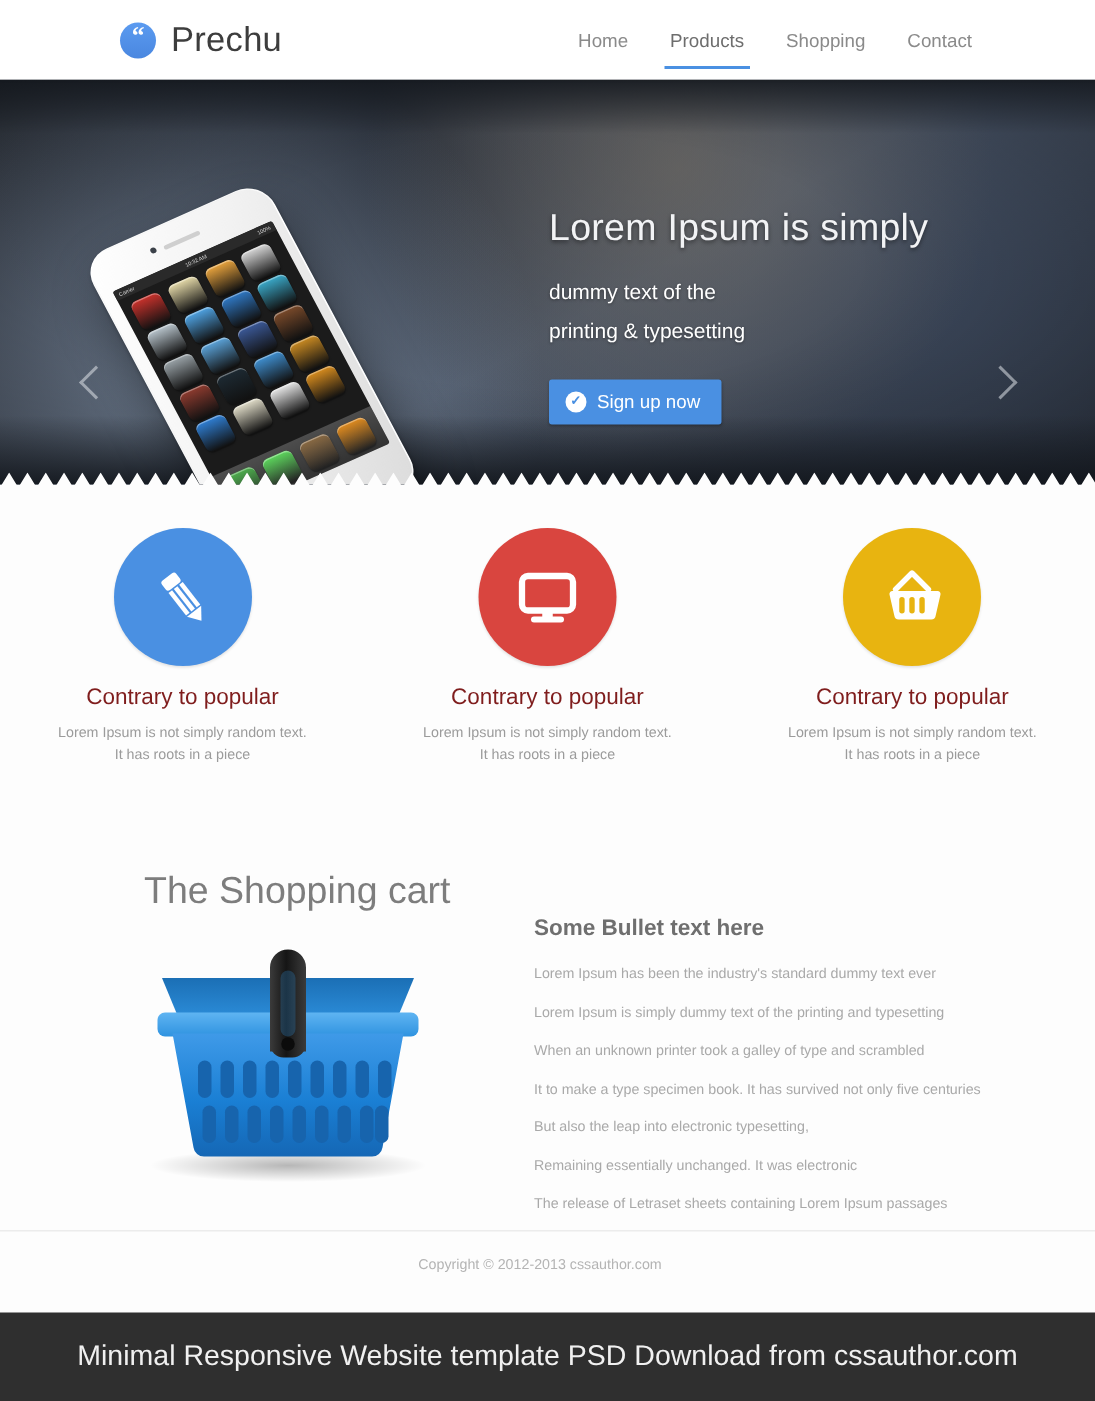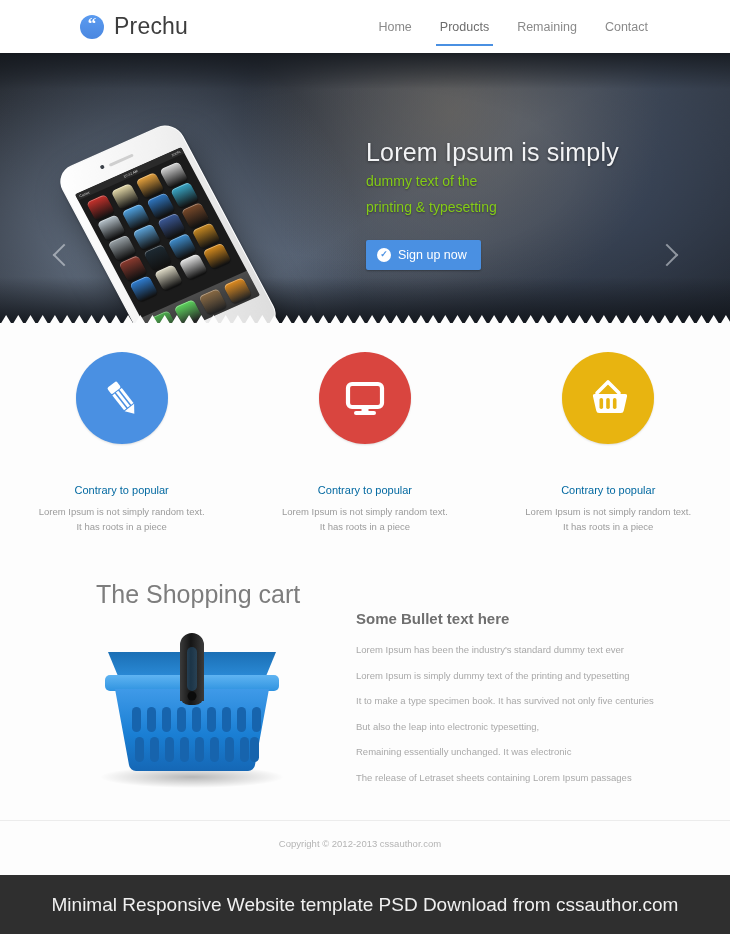--- a/index.html
+++ b/index.html
@@ -130,21 +130,21 @@
     width:4px; height:4px; border-radius:50%; background:#3b4149;
   }
 
   
   .hero-copy { position:absolute; left:366px; top:85px; width:310px; }
   .hero-h1 {
     font-size:25px; color:#f2f3f5; font-weight:400; letter-spacing:.2px;
     text-shadow:0 1px 3px rgba(0,0,0,.45);
   }
   .hero-sub {
-    font-size:14px; color:#84cc16; margin-top:2px; line-height:1.85;
+    font-size:14px; color:#ffffff; margin-top:15px; line-height:1.85;
     text-shadow:0 1px 2px rgba(0,0,0,.4);
   }
   .signup-btn {
     display:inline-flex; align-items:center; gap:7px;
     margin-top:19px; padding:8px 14px 8px 11px;
     background:#4a90e2; color:#fff; font-size:12.5px;
     border:none; border-radius:2px; cursor:pointer;
     box-shadow:0 1px 2px rgba(0,0,0,.3);
     font-family:"Liberation Sans", sans-serif;
   }
@@ -180,21 +180,21 @@
     position:absolute; top:352px; left:0; width:730px;
     display:flex;
   }
   .feature { width:243.3px; display:flex; flex-direction:column; align-items:center; }
   .feat-circle {
     width:92px; height:92px; border-radius:50%;
     display:flex; align-items:center; justify-content:center;
     box-shadow:0 1px 2px rgba(0,0,0,.12);
   }
   .feat-title {
-    margin-top:40px; font-size:11px; color:#0369a1; font-weight:400;
+    margin-top:12px; font-size:15px; color:#7f1d1d; font-weight:400;
   }
   .feat-body {
     margin-top:8px; font-size:9.5px; color:#9b9b9b; line-height:1.6;
     text-align:center; width:200px;
   }
 
   
   .cart-sec { position:absolute; top:575px; left:0; width:730px; }
   .cart-title {
     position:absolute; left:96px; top:5px;
@@ -227,21 +227,21 @@
 <div class="page">
 
   <div class="header">
     <div class="logo-wrap">
       <div class="logo-circle">“</div>
       <div class="logo-text">Prechu</div>
     </div>
     <div class="nav">
       <div class="nav-item">Home</div>
       <div class="nav-item active">Products</div>
-      <div class="nav-item">Remaining</div>
+      <div class="nav-item">Shopping</div>
       <div class="nav-item">Contact</div>
     </div>
   </div>
 
   <div class="hero">
     <div class="hero-bg"></div>
     <div class="hero-vign"></div>
     <div class="hero-topshade"></div>
     <div class="hero-botshade"></div>
 
@@ -424,20 +424,21 @@
           <rect x="175" y="112" width="9" height="25" rx="4.5"></rect>
         </g>
       </svg>
     </div>
 
     <div class="bullets">
       <h3>Some Bullet text here</h3>
       <ul id="bulletList">
           <li>Lorem Ipsum has been the industry's standard dummy text ever</li>
           <li>Lorem Ipsum is simply dummy text of the printing and typesetting</li>
+          <li>When an unknown printer took a galley of type and scrambled</li>
           <li>It to make a type specimen book. It has survived not only five centuries</li>
           <li>But also the leap into electronic typesetting,</li>
           <li>Remaining essentially unchanged. It was electronic</li>
           <li>The release of Letraset sheets containing Lorem Ipsum passages</li>
         </ul>
     </div>
   </div>
 
   <div class="foot-sep"></div>
   <div class="copyright">Copyright © 2012-2013 cssauthor.com</div>

